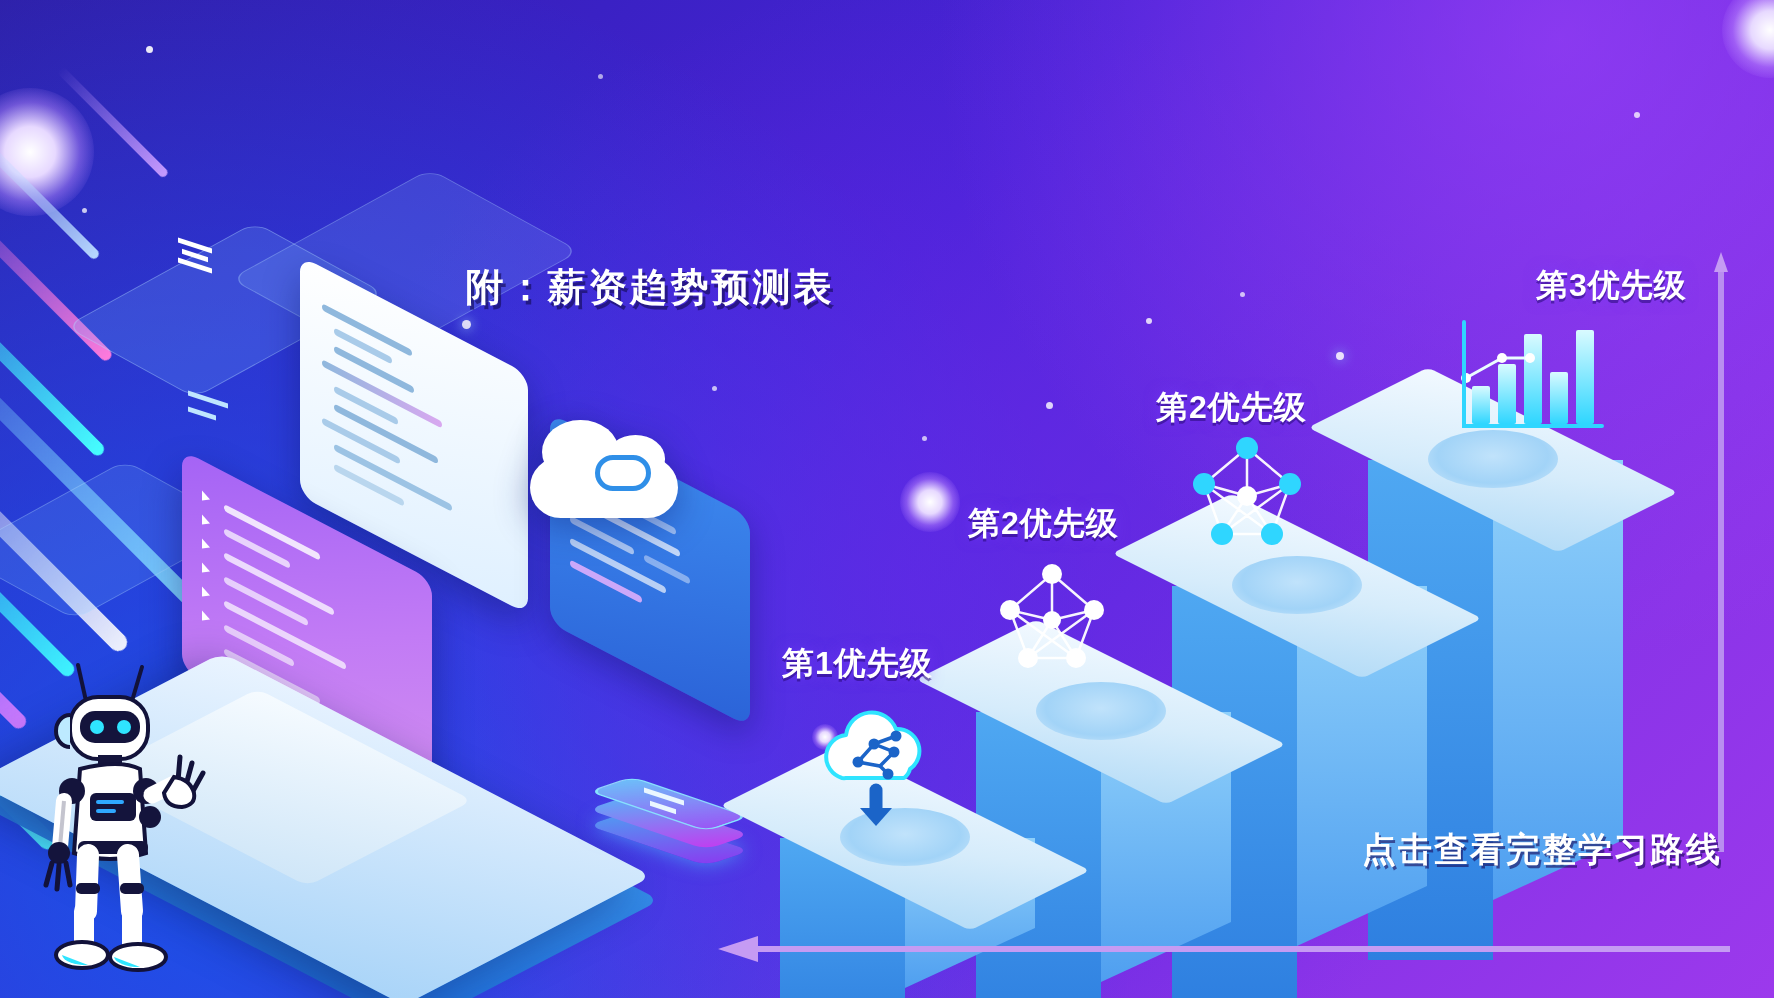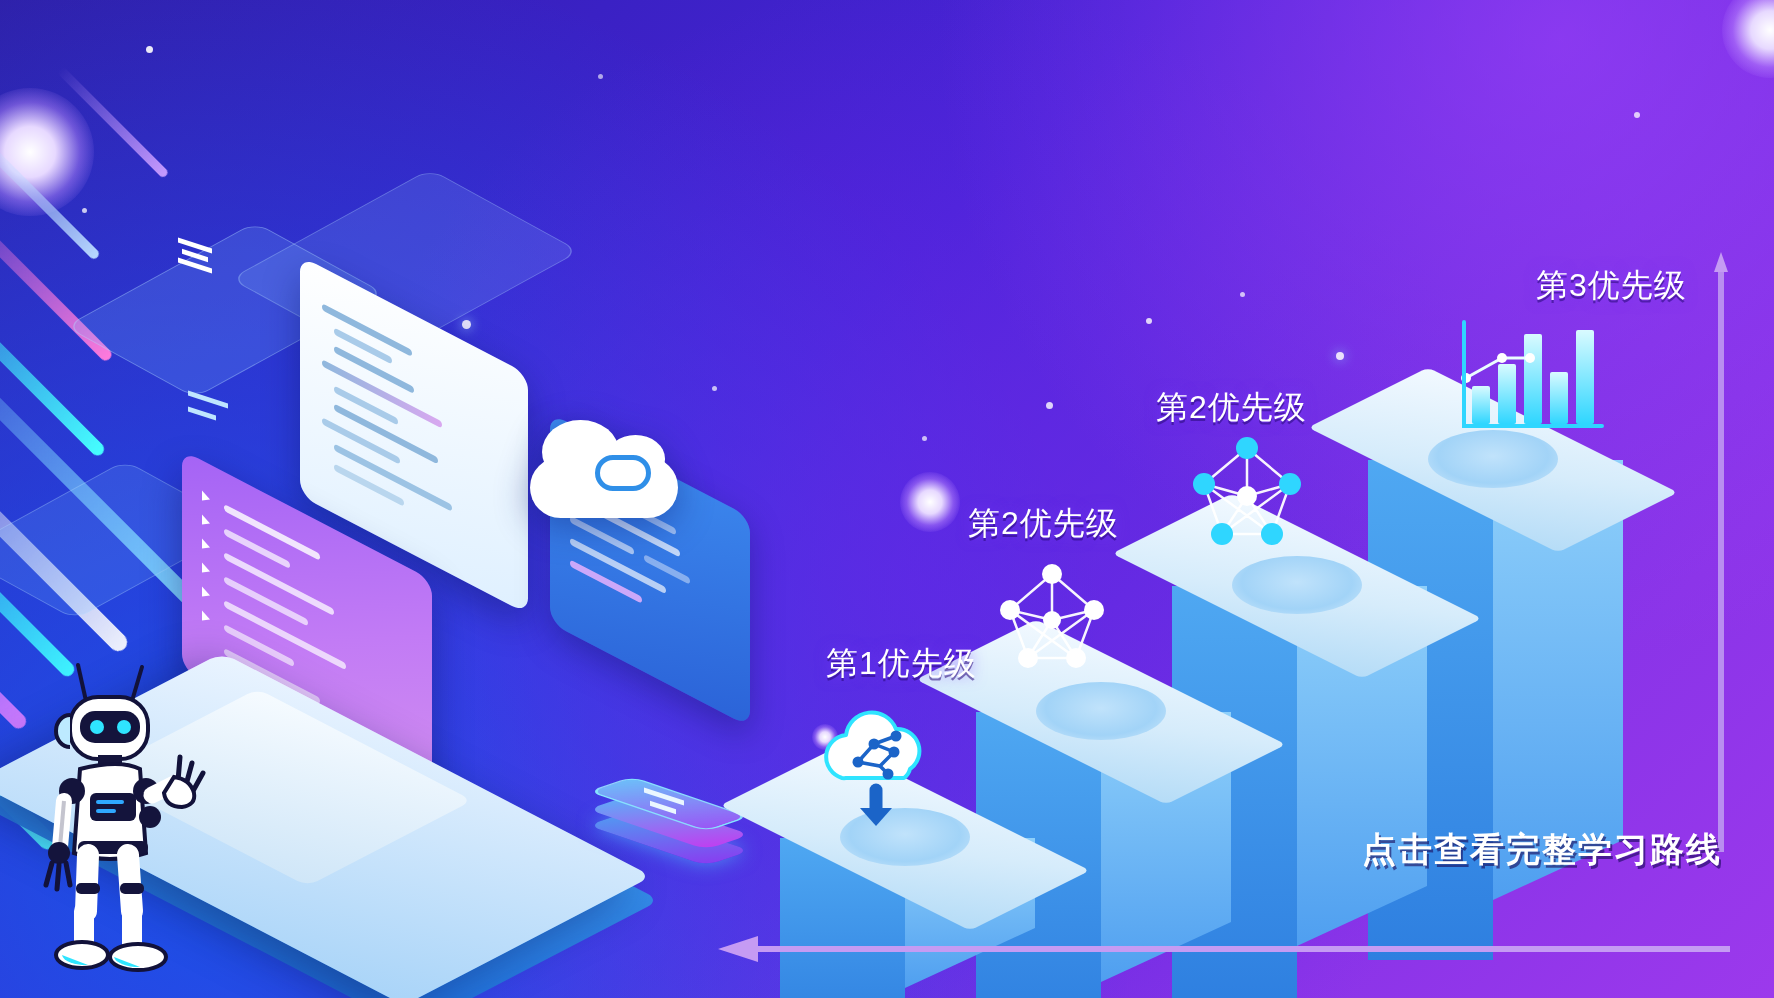--- a/index.html
+++ b/index.html
@@ -51,21 +51,21 @@
   .step{position:absolute;}
   .step .top{position:absolute;left:0;top:0;width:100%;height:100%;
     background:linear-gradient(150deg,#f2f9ff 0%,#d6ecfb 55%,#b5dcf7 100%);
     transform:matrix(1,.5,-1,.5,0,0);border-radius:6px;}
   .step .front{position:absolute;background:linear-gradient(180deg,#4fa8f2,#2e7fe0);}
   .step .side{position:absolute;background:linear-gradient(180deg,#8fd0fa,#4f9ff0);}
   .step .plate{position:absolute;border-radius:50%;
     background:radial-gradient(ellipse at 50% 45%,#bfe2fb 0%,#9fd2f7 60%,#cfe9fc 100%);
     opacity:.95;}
 
-  .steplabel{position:absolute;color:#fff;font-weight:normal;letter-spacing:1px;
+  .steplabel{position:absolute;color:#fff;font-weight:bold;letter-spacing:1px;
     text-shadow:0 3px 0 rgba(40,10,120,.55),0 0 14px rgba(120,60,255,.6);white-space:nowrap;}
 
   
   #title{position:absolute;left:0;top:18px;width:1320px;text-align:center;color:#fff;
     font-weight:bold;font-size:80px;line-height:1.08;letter-spacing:2px;
     text-shadow:5px 6px 0 rgba(18,10,80,.75), 0 0 26px rgba(120,80,255,.45);}
   #subtitle{position:absolute;left:0;top:262px;width:1300px;text-align:center;color:#fff;
     font-weight:bold;font-size:38px;letter-spacing:3px;
     text-shadow:3px 4px 0 rgba(18,10,80,.6);}
   #cta{position:absolute;right:52px;bottom:125px;color:#fff;font-weight:bold;
@@ -335,32 +335,33 @@
       </g>
       <circle cx="46" cy="62" r="5.5" fill="#1b64c8"></circle>
       <circle cx="62" cy="44" r="5.5" fill="#1b64c8"></circle>
       <circle cx="84" cy="36" r="5.5" fill="#1b64c8"></circle>
       <circle cx="82" cy="52" r="5.5" fill="#1b64c8"></circle>
       <circle cx="76" cy="74" r="5.5" fill="#1b64c8"></circle>
       <path d="M64 90 L64 112" stroke="#1b64c8" stroke-width="13" stroke-linecap="round"></path>
       <path d="M48 108 L64 126 L80 108 Z" fill="#1b64c8"></path>
     </svg>
   </div>
-  <div class="steplabel" style="left:782px;top:642px;font-size:32px;margin-left:44px;">第1优先级</div>
+  <div class="steplabel" style="left:782px;top:642px;font-size:32px;">第1优先级</div>
 
   <div id="uparrow">
     <svg viewBox="0 0 14 600" width="14" height="600" preserveAspectRatio="none">
       <line x1="7" y1="600" x2="7" y2="16" stroke="#b98ef0" stroke-width="6"></line>
       <path d="M7 0 L14 20 L0 20 Z" fill="#c59bf3"></path>
     </svg>
   </div>
   <div id="botarrow">
     <svg viewBox="0 0 1012 26" width="1012" height="26" preserveAspectRatio="none">
       <line x1="1012" y1="13" x2="40" y2="13" stroke="#c59bf3" stroke-width="6"></line>
       <path d="M0 13 L40 0 L40 26 Z" fill="#c59bf3"></path>
     </svg>
   </div>
 
   <div id="title">
   </div>
+  <div id="subtitle">附：薪资趋势预测表</div>
   <div id="cta">点击查看完整学习路线</div>
 
 </div>
 
 </body></html>

